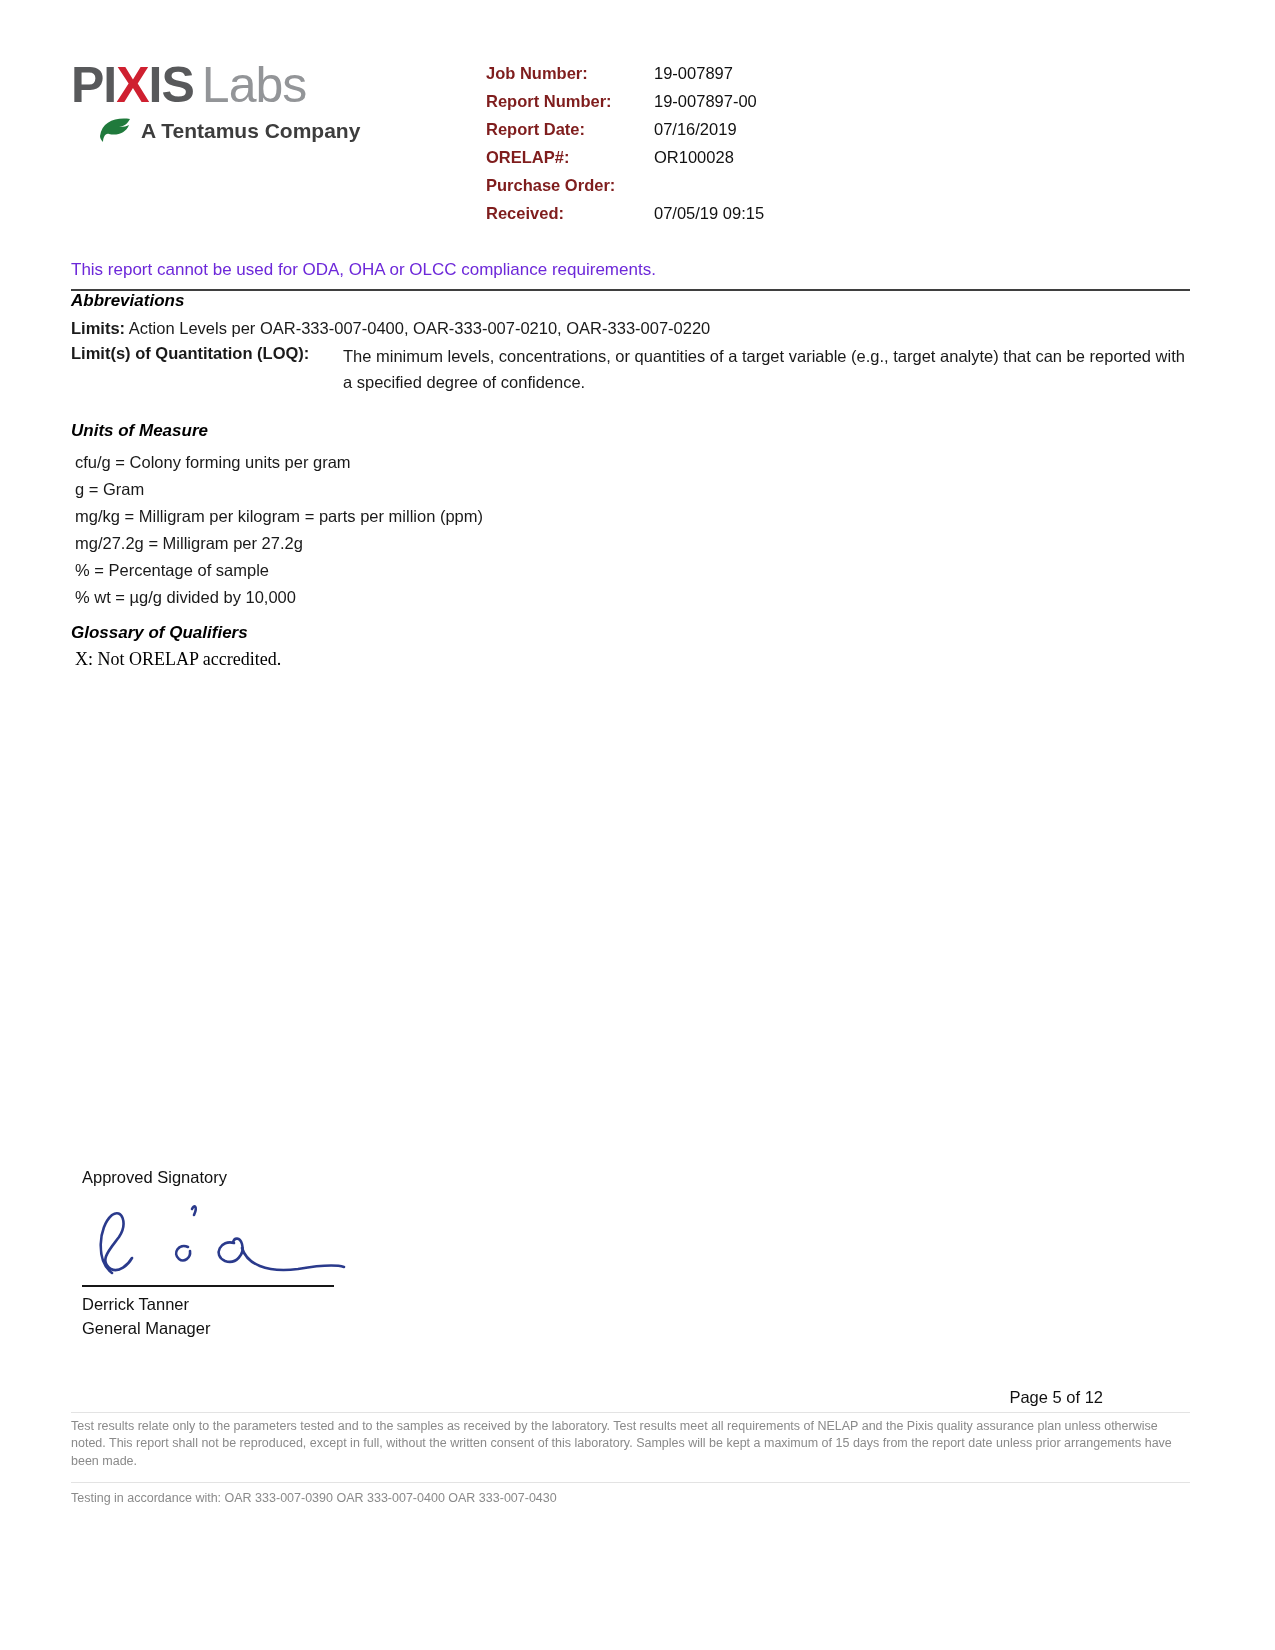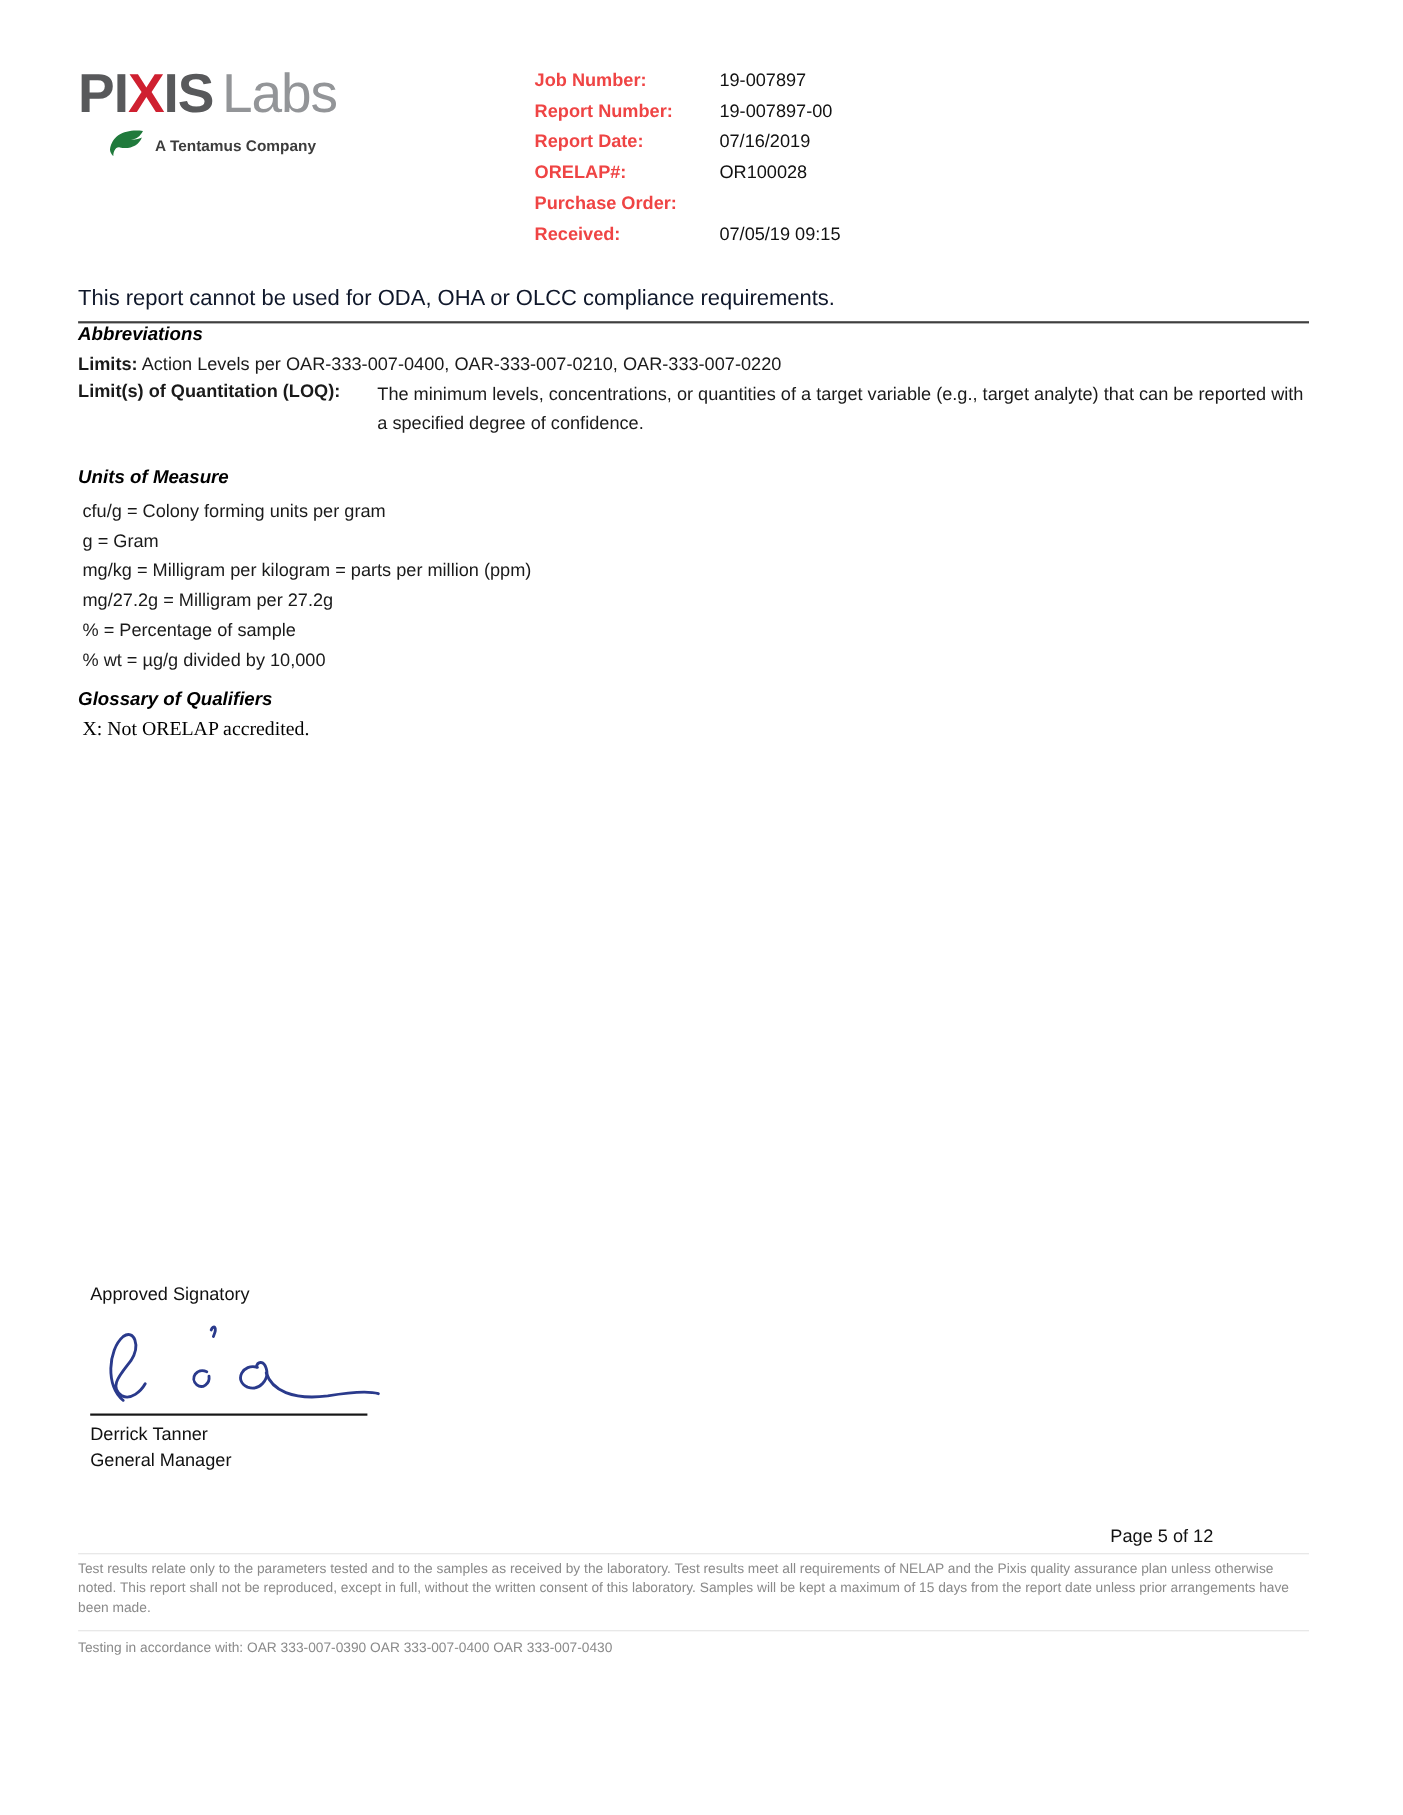--- a/index.html
+++ b/index.html
@@ -17,38 +17,38 @@
   .content { padding: 60px 85px 0 71px; }
 
   
   .header { display: flex; align-items: flex-start; }
   .logo-col { width: 370px; flex: none; }
   .logo-line { font-size: 50px; font-weight: 700; letter-spacing: -1px; line-height: 1; }
   .logo-pi, .logo-is { color: #58595b; }
   .logo-x { color: #cf2030; }
   .logo-labs { color: #939598; font-weight: 400; margin-left: 8px; }
   .tagline-row { display: flex; align-items: center; gap: 8px; margin: 4px 0 0 26px; }
-  .tagline { font-size: 14px; font-weight: 700; color: #3d3d3d; }
+  .tagline { font-size: 21px; font-weight: 700; color: #3d3d3d; }
 
   .addr-col { width: 300px; flex: none; text-align: center; padding-top: 10px; }
   .addr { font-size: 16.5px; line-height: 1.45; color: #111; }
   .barcode {
     width: 150px; height: 44px; margin: 16px auto 0;
     background:
       repeating-linear-gradient(90deg, #000 0 2px, rgba(0,0,0,0) 2px 5px, #000 5px 6px, rgba(0,0,0,0) 6px 9px, #000 9px 12px, rgba(0,0,0,0) 12px 13px),
       repeating-linear-gradient(90deg, #000 0 1px, #fff 1px 3px, #000 3px 4px, #fff 4px 7px);
   }
 
   .info-col { flex: 1; padding-left: 45px; padding-top: 4px; }
   .info-row { display: flex; margin-bottom: 9px; font-size: 16.5px; }
-  .info-label { width: 168px; flex: none; font-weight: 700; color: #ef4444; }
+  .info-label { width: 168px; flex: none; font-weight: 700; color: #7f1d1d; }
   .info-value { flex: 1; color: #111; }
 
   
-  .notice { margin-top: 28px; font-size: 20px; color: #0f172a; }
+  .notice { margin-top: 28px; font-size: 17px; color: #6d28d9; }
   .rule { border: none; border-top: 2px solid #3f3f3f; margin-top: 9px; }
 
   
   .section-heading { font-size: 17px; font-weight: 700; font-style: italic; color: #000; }
   .abbrev-heading { }
   .limits-line { margin-top: 8px; font-size: 16.5px; }
   .inline-label { font-weight: 700; }
   .loq-row { display: flex; margin-top: 6px; font-size: 16.5px; }
   .loq-label { flex: none; width: 272px; font-weight: 700; }
   .loq-text { flex: 1; line-height: 1.55; }

